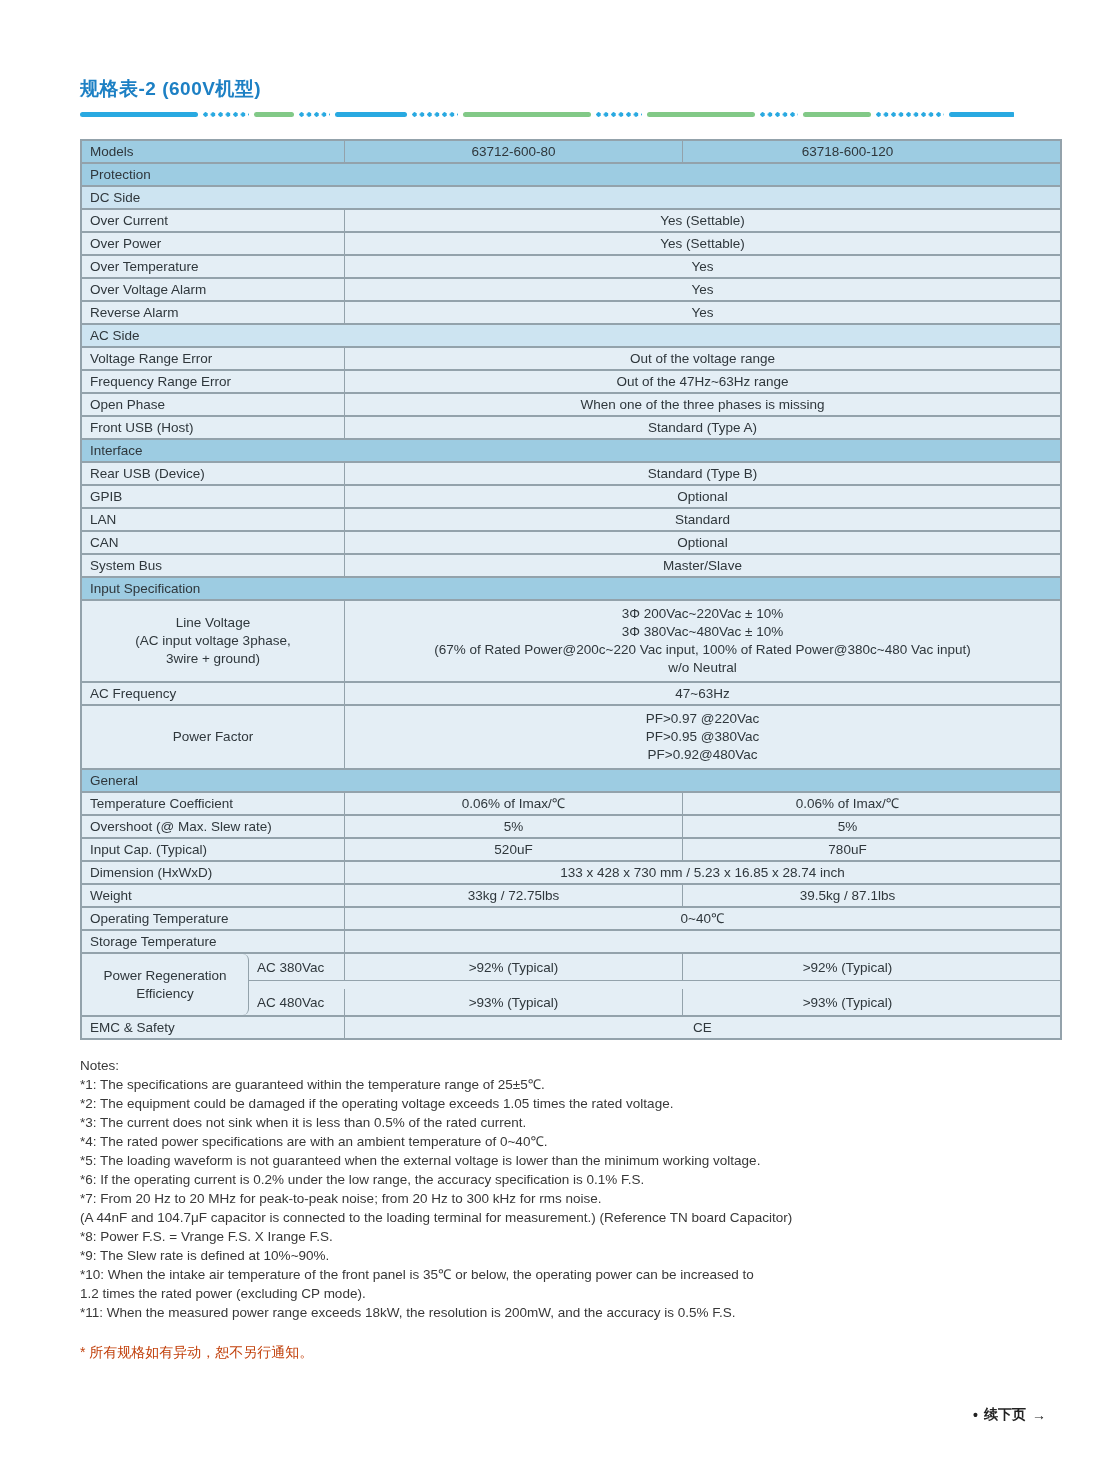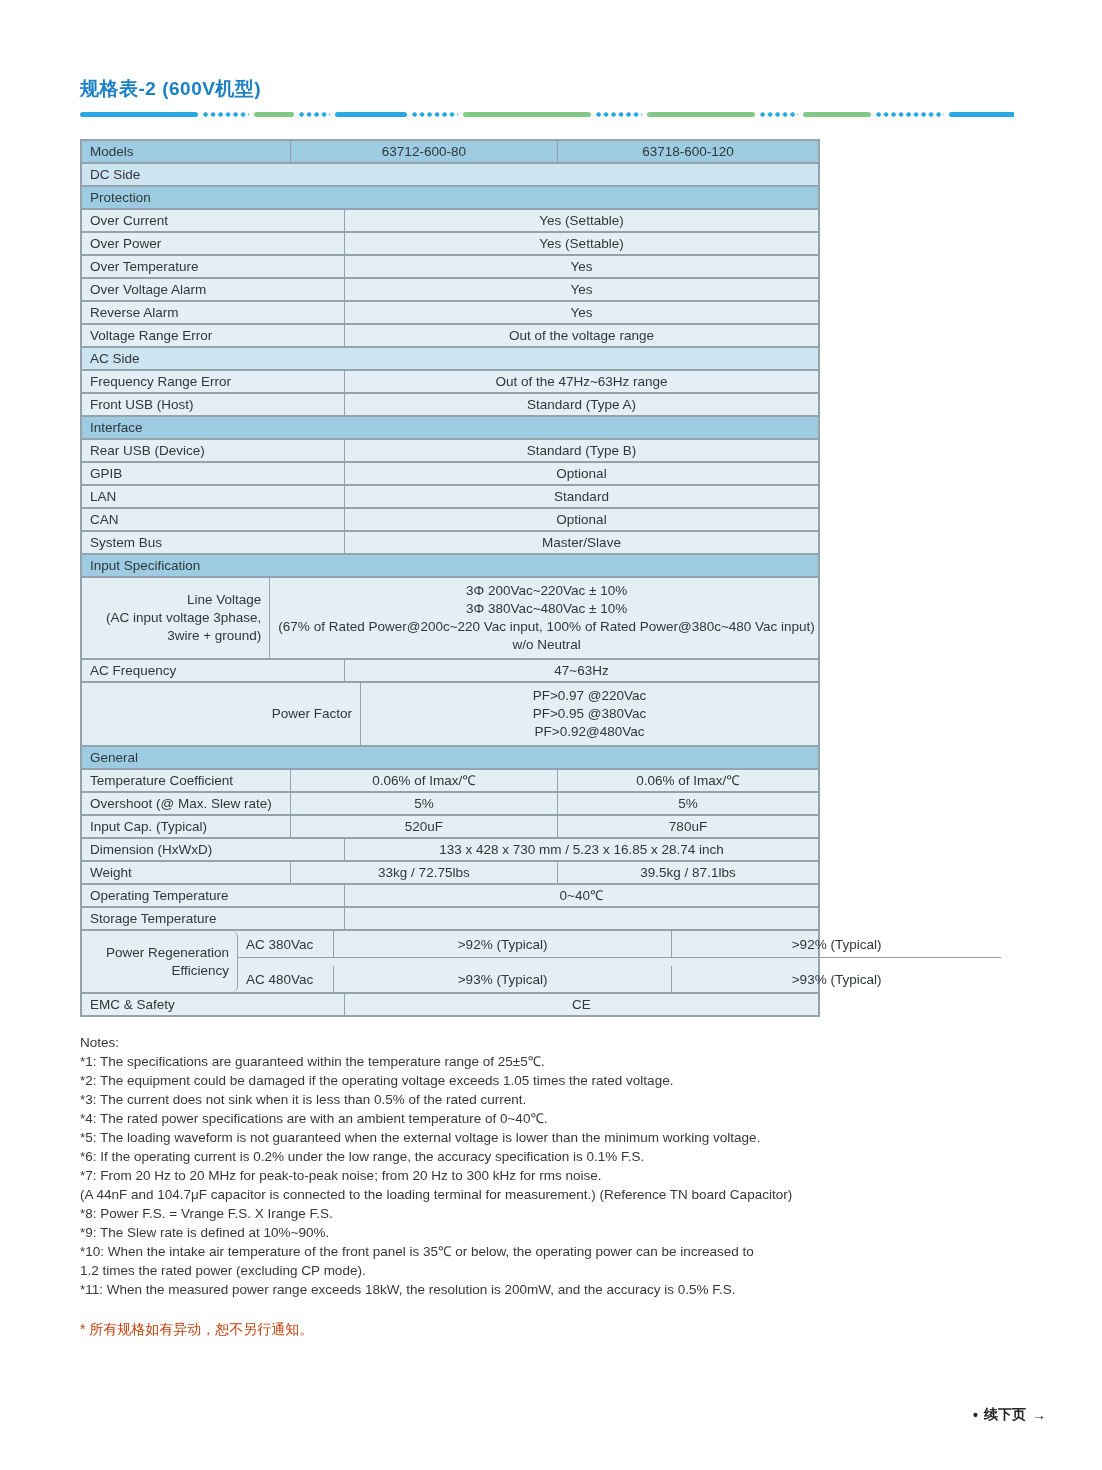--- a/index.html
+++ b/index.html
@@ -11,34 +11,34 @@
   .content{position:absolute;left:80px;top:76px;width:934px;}
   .page-title{font-size:19px;font-weight:bold;color:#1d80c4;margin:0;letter-spacing:.5px;}
   .ornament{display:flex;align-items:center;gap:5px;height:6px;margin-top:9px;flex-wrap:nowrap;overflow:hidden;}
   .ornament .d{height:5px;border-radius:3px;flex:0 0 auto;}
   .ornament .d.b{background:#29a9e1;}
   .ornament .d.g{background:#82c987;}
   .ornament .o{height:5px;flex:0 0 auto;
     background-image:radial-gradient(circle at 2.5px 2.5px,#29a9e1 2px,rgba(0,0,0,0) 2.4px);
     background-size:7.5px 5px;background-repeat:repeat-x;}
   
-  .tbl{margin-top:22px;width:740px;box-sizing:border-box;border:2px solid #93a2ab;font-size:13.5px;}
+  .tbl{margin-top:22px;width:982px;box-sizing:border-box;border:2px solid #93a2ab;font-size:13.5px;}
   .tr{display:flex;border-bottom:2px solid #93a2ab;background:#e4eef5;align-items:stretch;}
   .tr:last-child{border-bottom:none;}
   .td{box-sizing:border-box;display:flex;align-items:center;min-height:21px;padding:1px 8px;line-height:17px;}
   .lbl{width:263px;justify-content:flex-start;border-right:1.5px solid #93a2ab;}
   .val{justify-content:center;text-align:center;}
   .v1{width:338px;border-right:1.5px solid #93a2ab;}
   .v2{width:329px;}
   .wide{flex:1;}
   .full{flex:1;justify-content:flex-start;}
   .tr.header,.tr.section{background:#9dcce2;}
   .tr.sub{background:#cde4f1;}
   .multi{flex-direction:column;justify-content:center;padding:4px 8px;line-height:18px;}
-  .lbl.multi{align-items:flex-end;margin-left:16px;}
+  .lbl.multi{align-items:center;}
   .val.multi{align-items:center;}
   .multi div{white-space:nowrap;}
   
   .tr.regen{padding:0;}
   .regen-lbl{width:167px;border-right:1.5px solid #93a2ab;border-radius:6px;}
   .regen-right{flex:1;display:flex;flex-direction:column;gap:8px;}
   .subrow{display:flex;border-bottom:1.5px solid #93a2ab;}
   .subrow:last-child{border-bottom:none;}
   .subrow .td{min-height:26px;}
   .subcell{width:96px;border-right:1.5px solid #93a2ab;justify-content:flex-start;}
@@ -69,56 +69,60 @@
     <span class="o" style="width:68px"></span>
     <span class="d b" style="width:66px"></span>
   </div>
 
   <div class="tbl" id="spec-table">
       <div class="tr header">
         <div class="td lbl">Models</div>
         <div class="td val v1">63712-600-80</div>
         <div class="td val v2">63718-600-120</div>
       </div>
+      <div class="tr section">
+        <div class="td full">Protection</div>
+      </div>
       <div class="tr sub">
         <div class="td full">DC Side</div>
       </div>
-      <div class="tr section">
-        <div class="td full">Protection</div>
-      </div>
       <div class="tr">
         <div class="td lbl">Over Current</div>
         <div class="td val wide">Yes (Settable)</div>
       </div>
       <div class="tr">
         <div class="td lbl">Over Power</div>
         <div class="td val wide">Yes (Settable)</div>
       </div>
       <div class="tr">
         <div class="td lbl">Over Temperature</div>
         <div class="td val wide">Yes</div>
       </div>
       <div class="tr">
         <div class="td lbl">Over Voltage Alarm</div>
         <div class="td val wide">Yes</div>
       </div>
       <div class="tr">
         <div class="td lbl">Reverse Alarm</div>
         <div class="td val wide">Yes</div>
       </div>
+      <div class="tr sub">
+        <div class="td full">AC Side</div>
+      </div>
       <div class="tr">
         <div class="td lbl">Voltage Range Error</div>
         <div class="td val wide">Out of the voltage range</div>
       </div>
-      <div class="tr sub">
-        <div class="td full">AC Side</div>
-      </div>
       <div class="tr">
         <div class="td lbl">Frequency Range Error</div>
         <div class="td val wide">Out of the 47Hz~63Hz range</div>
+      </div>
+      <div class="tr">
+        <div class="td lbl">Open Phase</div>
+        <div class="td val wide">When one of the three phases is missing</div>
       </div>
       <div class="tr">
         <div class="td lbl">Front USB (Host)</div>
         <div class="td val wide">Standard (Type A)</div>
       </div>
       <div class="tr section">
         <div class="td full">Interface</div>
       </div>
       <div class="tr">
         <div class="td lbl">Rear USB (Device)</div>

